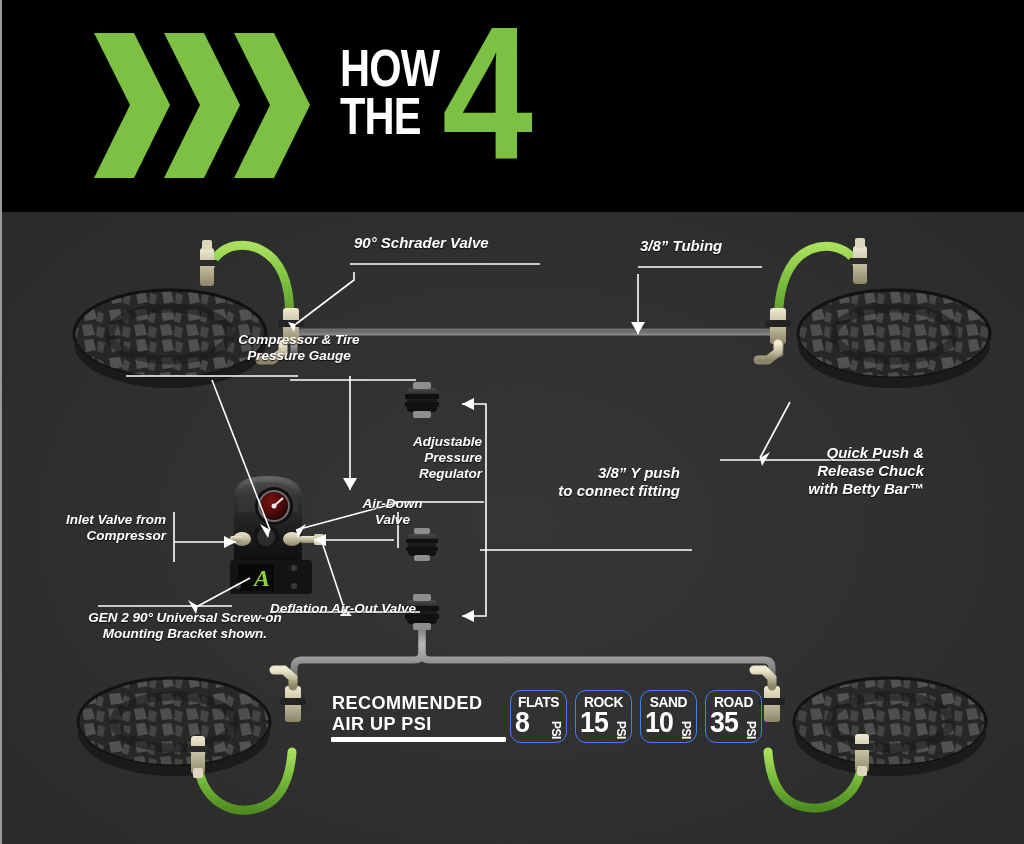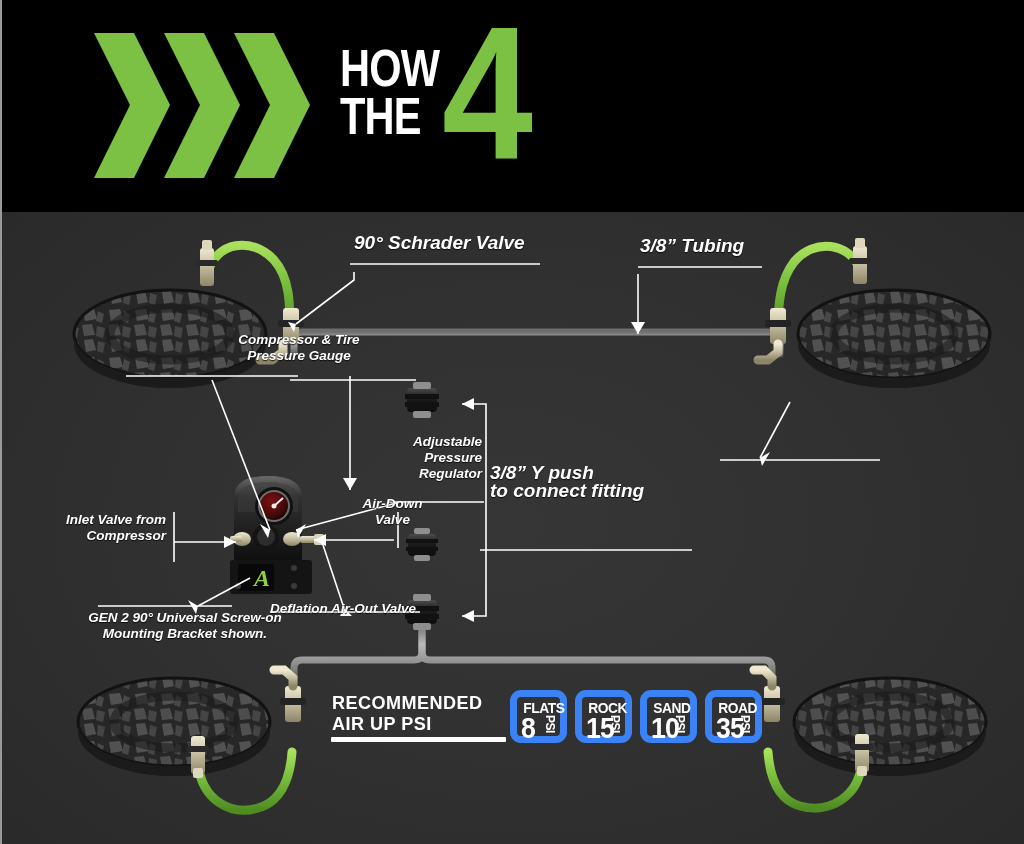--- a/index.html
+++ b/index.html
@@ -52,32 +52,32 @@
 
   
   .lbl{
     position:absolute;color:#fff;font-style:italic;font-weight:bold;
     font-size:13.5px;line-height:16px;white-space:pre-line;
     text-shadow:0 1px 1px rgba(0,0,0,.8);
   }
   .lbl.c{text-align:center;}
   .lbl.r{text-align:right;}
   .lbl.l{text-align:left;}
-  .lbl.big{font-size:19px;line-height:18px;}
+  .lbl.big{font-size:15px;line-height:18px;text-align:right;}
 
   
   .rec{
     position:absolute;left:330px;top:692px;color:#fff;
     font-weight:bold;font-size:19px;line-height:21px;letter-spacing:.5px;
     transform:scaleX(.95);transform-origin:left top;
   }
   .recline{position:absolute;left:329px;top:737px;width:175px;height:5px;background:#fff;border-radius:1px;}
   .badges{position:absolute;left:508px;top:690px;display:flex;gap:8px;}
   .badge{
-    width:57px;height:53px;border:7px solid #3b82f6;border-radius:11px;
+    width:57px;height:53px;border:1px solid #3b82f6;border-radius:11px;
     position:relative;box-sizing:border-box;
   }
   .badge .env{
     position:absolute;left:5px;top:3px;right:5px;
     color:#fff;font-weight:bold;font-size:15px;line-height:15px;text-align:center;
     transform:scaleX(.92);transform-origin:center top;letter-spacing:-.5px;
   }
   .badge .num{
     position:absolute;left:4px;top:17px;
     color:#fff;font-weight:bold;font-size:29px;line-height:29px;
@@ -385,20 +385,23 @@
 Pressure
 Regulator</div>
     <div class="lbl c" style="left:222px;top:120px;width:150px;">Compressor &amp; Tire
 Pressure Gauge</div>
     <div class="lbl c" style="left:338px;top:284px;width:105px;">Air-Down
 Valve</div>
     <div class="lbl r" style="left:34px;top:300px;width:130px;">Inlet Valve from
 Compressor</div>
     <div class="lbl big l" style="left:488px;top:252px;width:190px;">3/8” Y push
 to connect fitting</div>
+    <div class="lbl big l" style="left:732px;top:232px;width:190px;">Quick Push &amp;
+Release Chuck
+with Betty Bar™</div>
     <div class="lbl c" style="left:58px;top:398px;width:250px;text-align:center;">GEN 2 90° Universal Screw-on
 Mounting Bracket shown.</div>
     <div class="lbl l" style="left:268px;top:389px;width:200px;">Deflation Air-Out Valve</div>
   </div>
 
   <div class="rec">
     <div>RECOMMENDED</div>
     <div>AIR UP PSI</div>
   </div>
   <div class="recline"></div>

